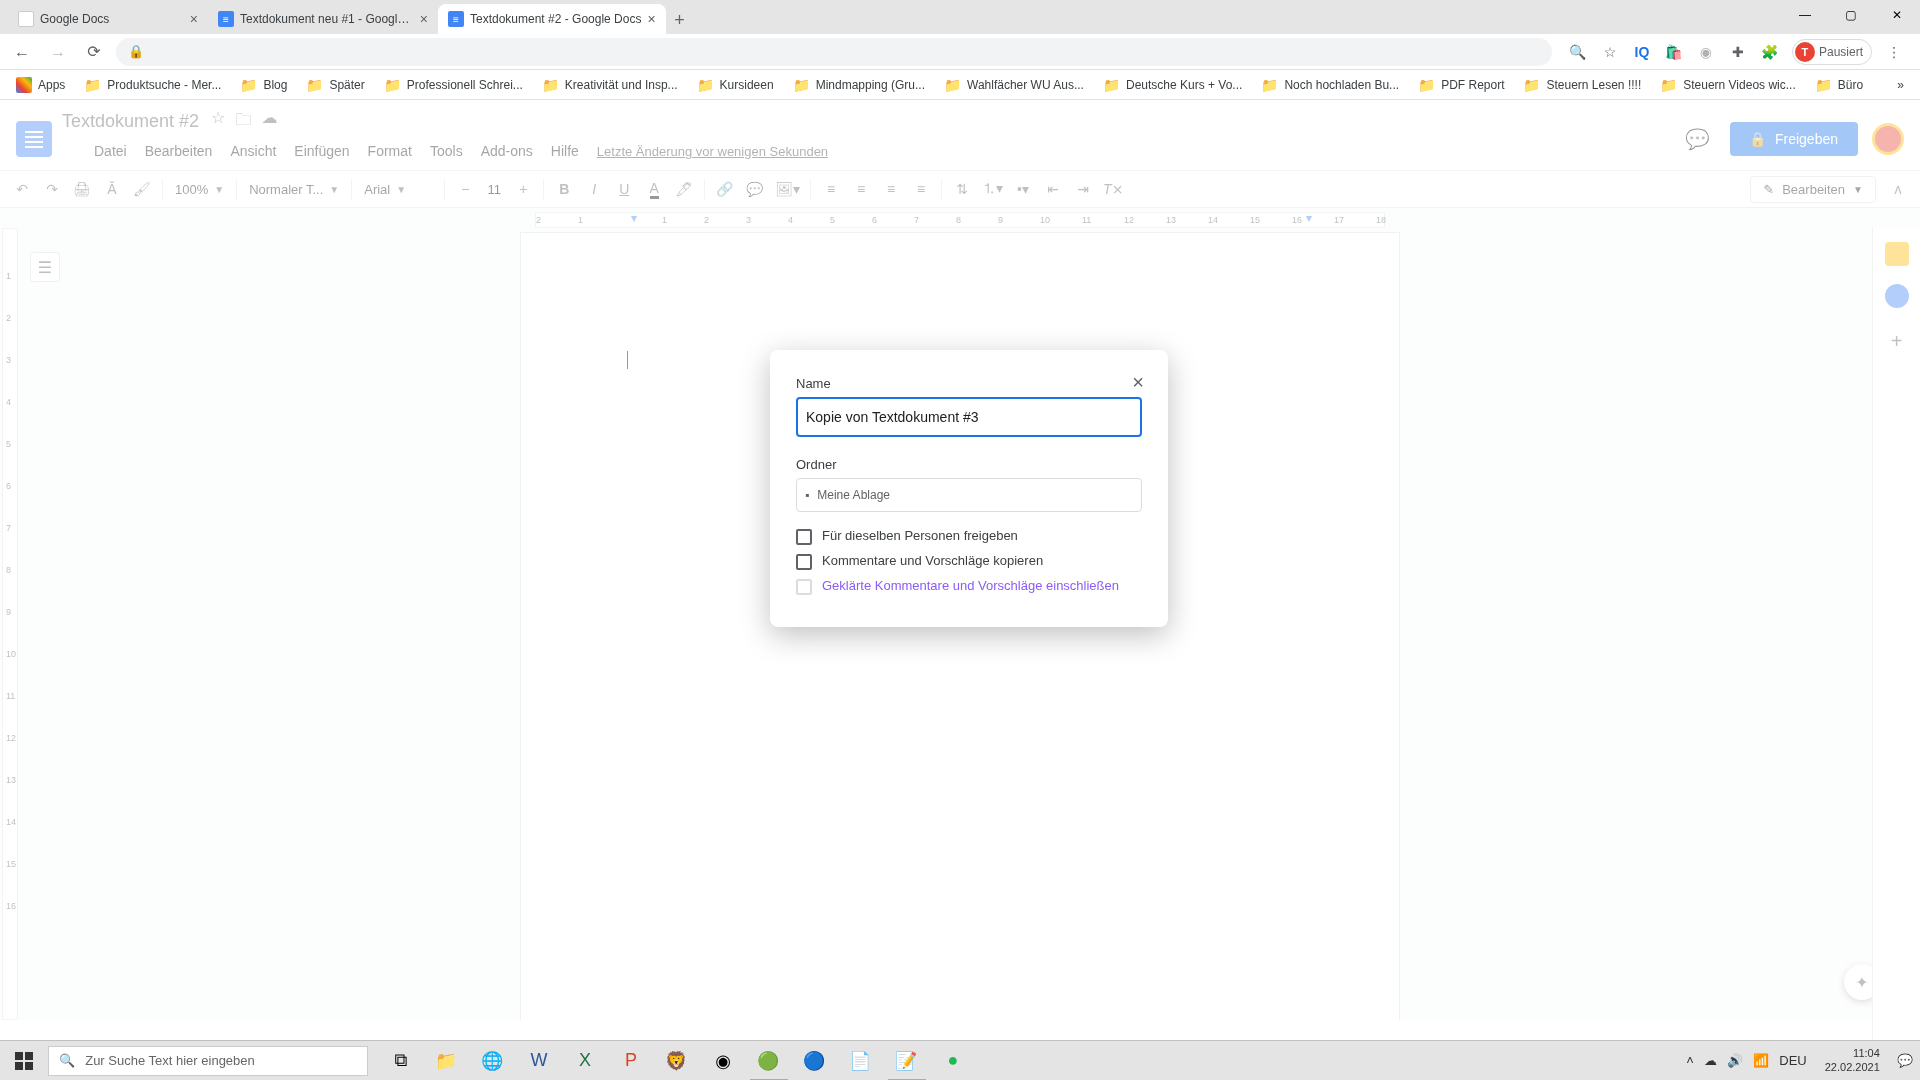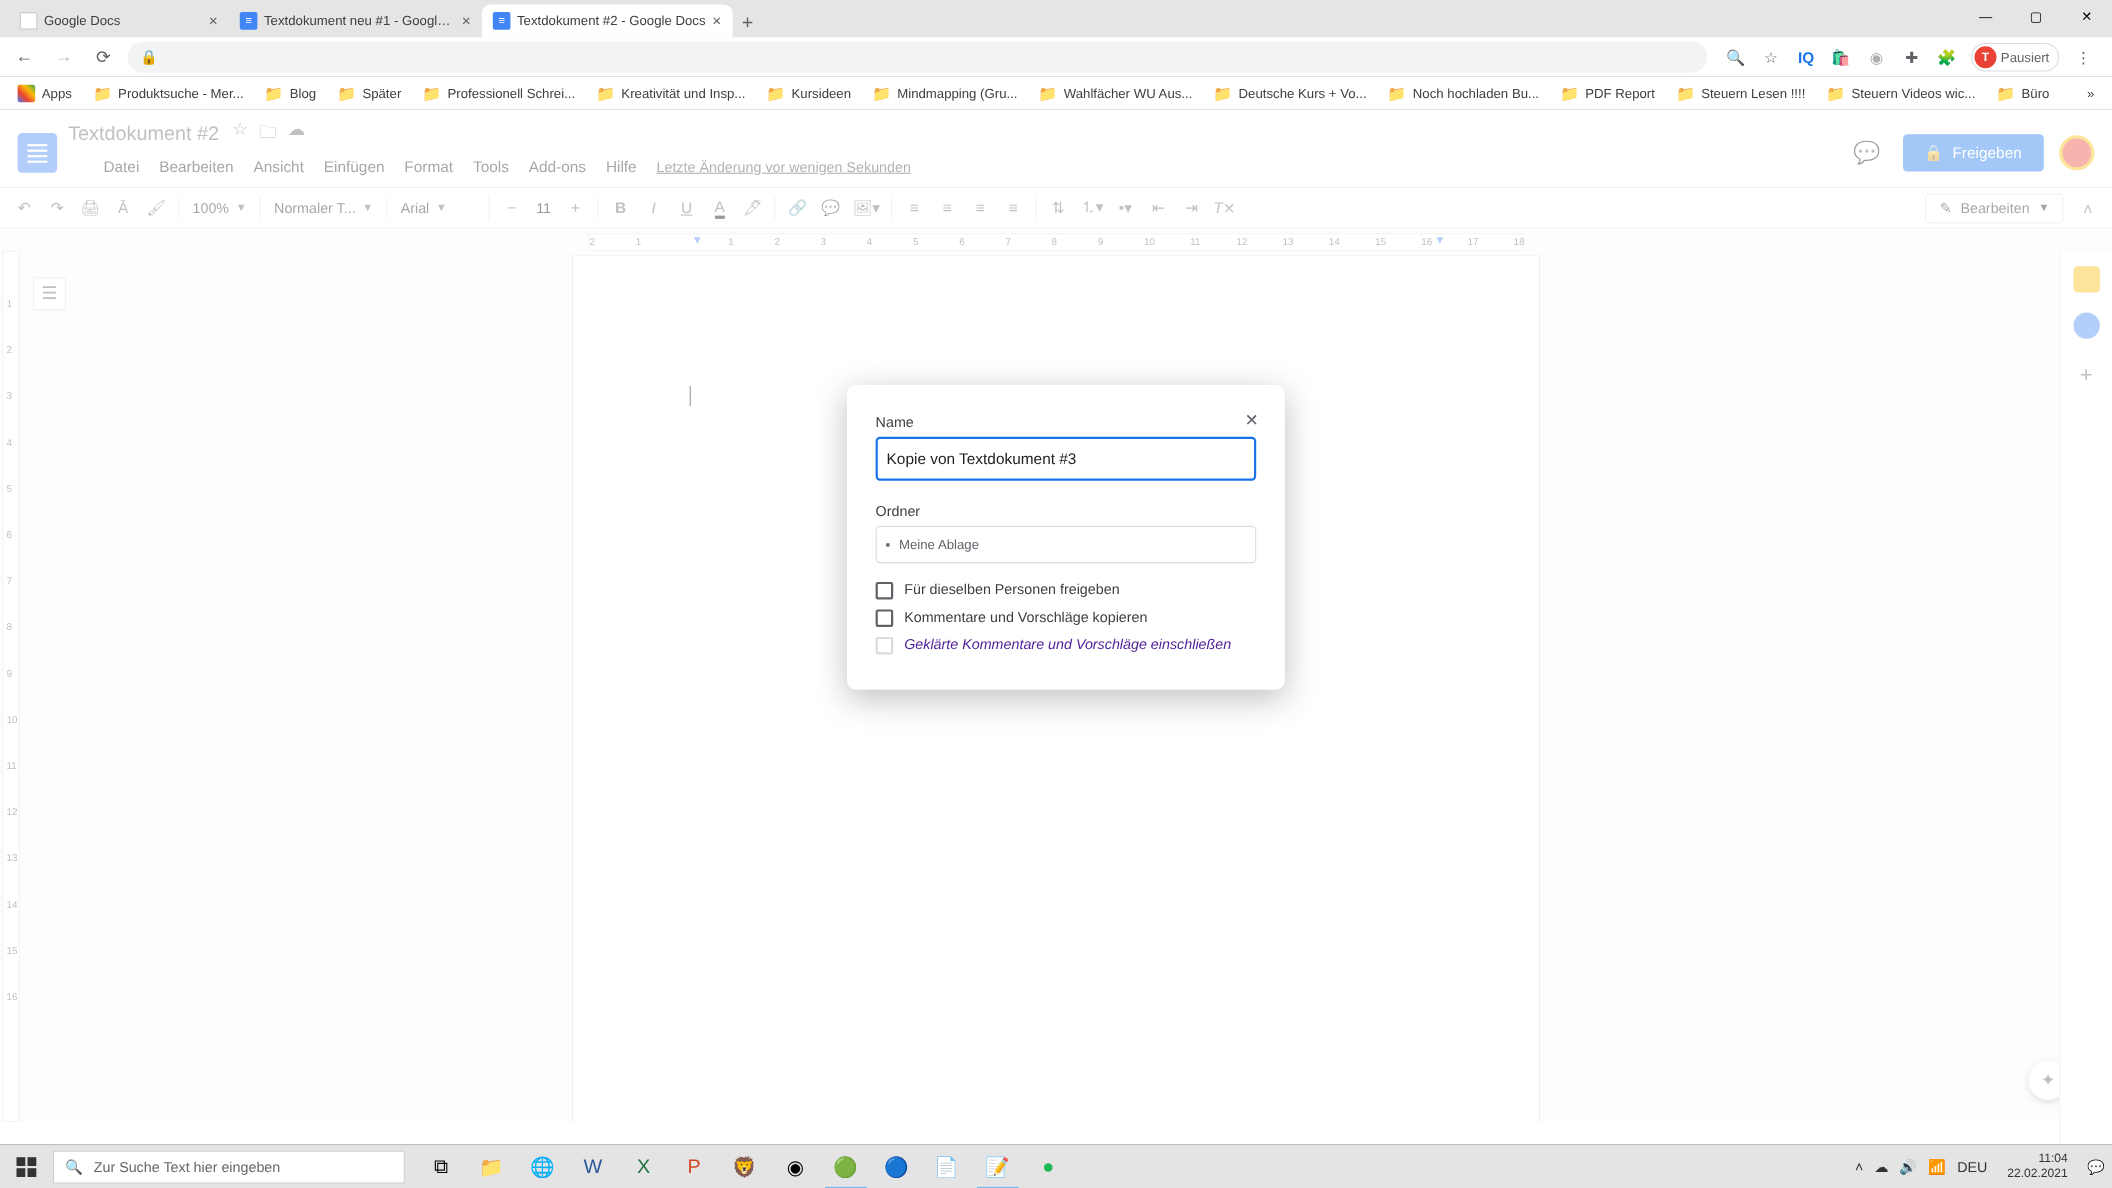--- a/index.html
+++ b/index.html
@@ -81,21 +81,21 @@
 
   
   .modal { position:absolute; left:770px; top:350px; width:398px; background:#fff; border-radius:8px; box-shadow:0 8px 30px rgba(0,0,0,0.25); padding:26px 26px 24px 26px;}
   .modal h2 { font-family:"Google Sans",Arial,sans-serif; font-size:22px; font-weight:400; color:#202124; margin-bottom:18px;}
   .modal .close-x { position:absolute; right:18px; top:20px; font-size:20px; color:#5f6368; cursor:pointer; width:24px;height:24px;display:flex;align-items:center;justify-content:center;}
   .modal label { font-size:13px; color:#3c4043; display:block; margin-bottom:6px;}
   .modal .text-input { width:100%; border:2px solid #1a73e8; border-radius:4px; padding:10px 8px; font-size:14px; color:#202124; outline:none;}
   .modal .folder-sel { width:100%; border:1px solid #dadce0; border-radius:4px; padding:9px 8px; font-size:12px; color:#5f6368; display:flex; align-items:center; gap:8px; cursor:pointer; margin-bottom:16px;}
   .modal .folder-label-wrap{ margin-top:20px;}
   .chk-row { display:flex; align-items:flex-start; gap:10px; font-size:13px; color:#3c4043; margin-bottom:8px; cursor:pointer;}
-  .chk-row.disabled { color:#4c1d95; cursor:default;font-style:italic;}
+  .chk-row.disabled { color:#8b5cf6; cursor:default;}
   .chk { width:16px;height:16px; border:2px solid #5f6368; border-radius:2px; flex-shrink:0; margin-top:1px;}
   .chk-row.disabled .chk{ border-color:#dadce0;}
   .modal-actions { display:flex; justify-content:flex-end; gap:12px; margin-top:22px;}
   .btn-secondary { background:#fff; border:1px solid #dadce0; color:#1a73e8; padding:9px 22px; border-radius:4px; font-size:14px; cursor:pointer;}
   .btn-primary { background:#1a73e8; border:none; color:#fff; padding:9px 26px; border-radius:4px; font-size:14px; font-weight:500; cursor:pointer;}
 
   
   .taskbar { position:absolute; bottom:0; left:0; right:0; height:40px; background:#e4e4e4; border-top:1px solid #c0c0c0; display:flex; align-items:center;}
   .start-btn { width:48px; height:40px; display:flex; align-items:center; justify-content:center; cursor:pointer;}
   .win-logo { width:18px;height:18px; display:grid; grid-template-columns:1fr 1fr; grid-template-rows:1fr 1fr; gap:2px;}

